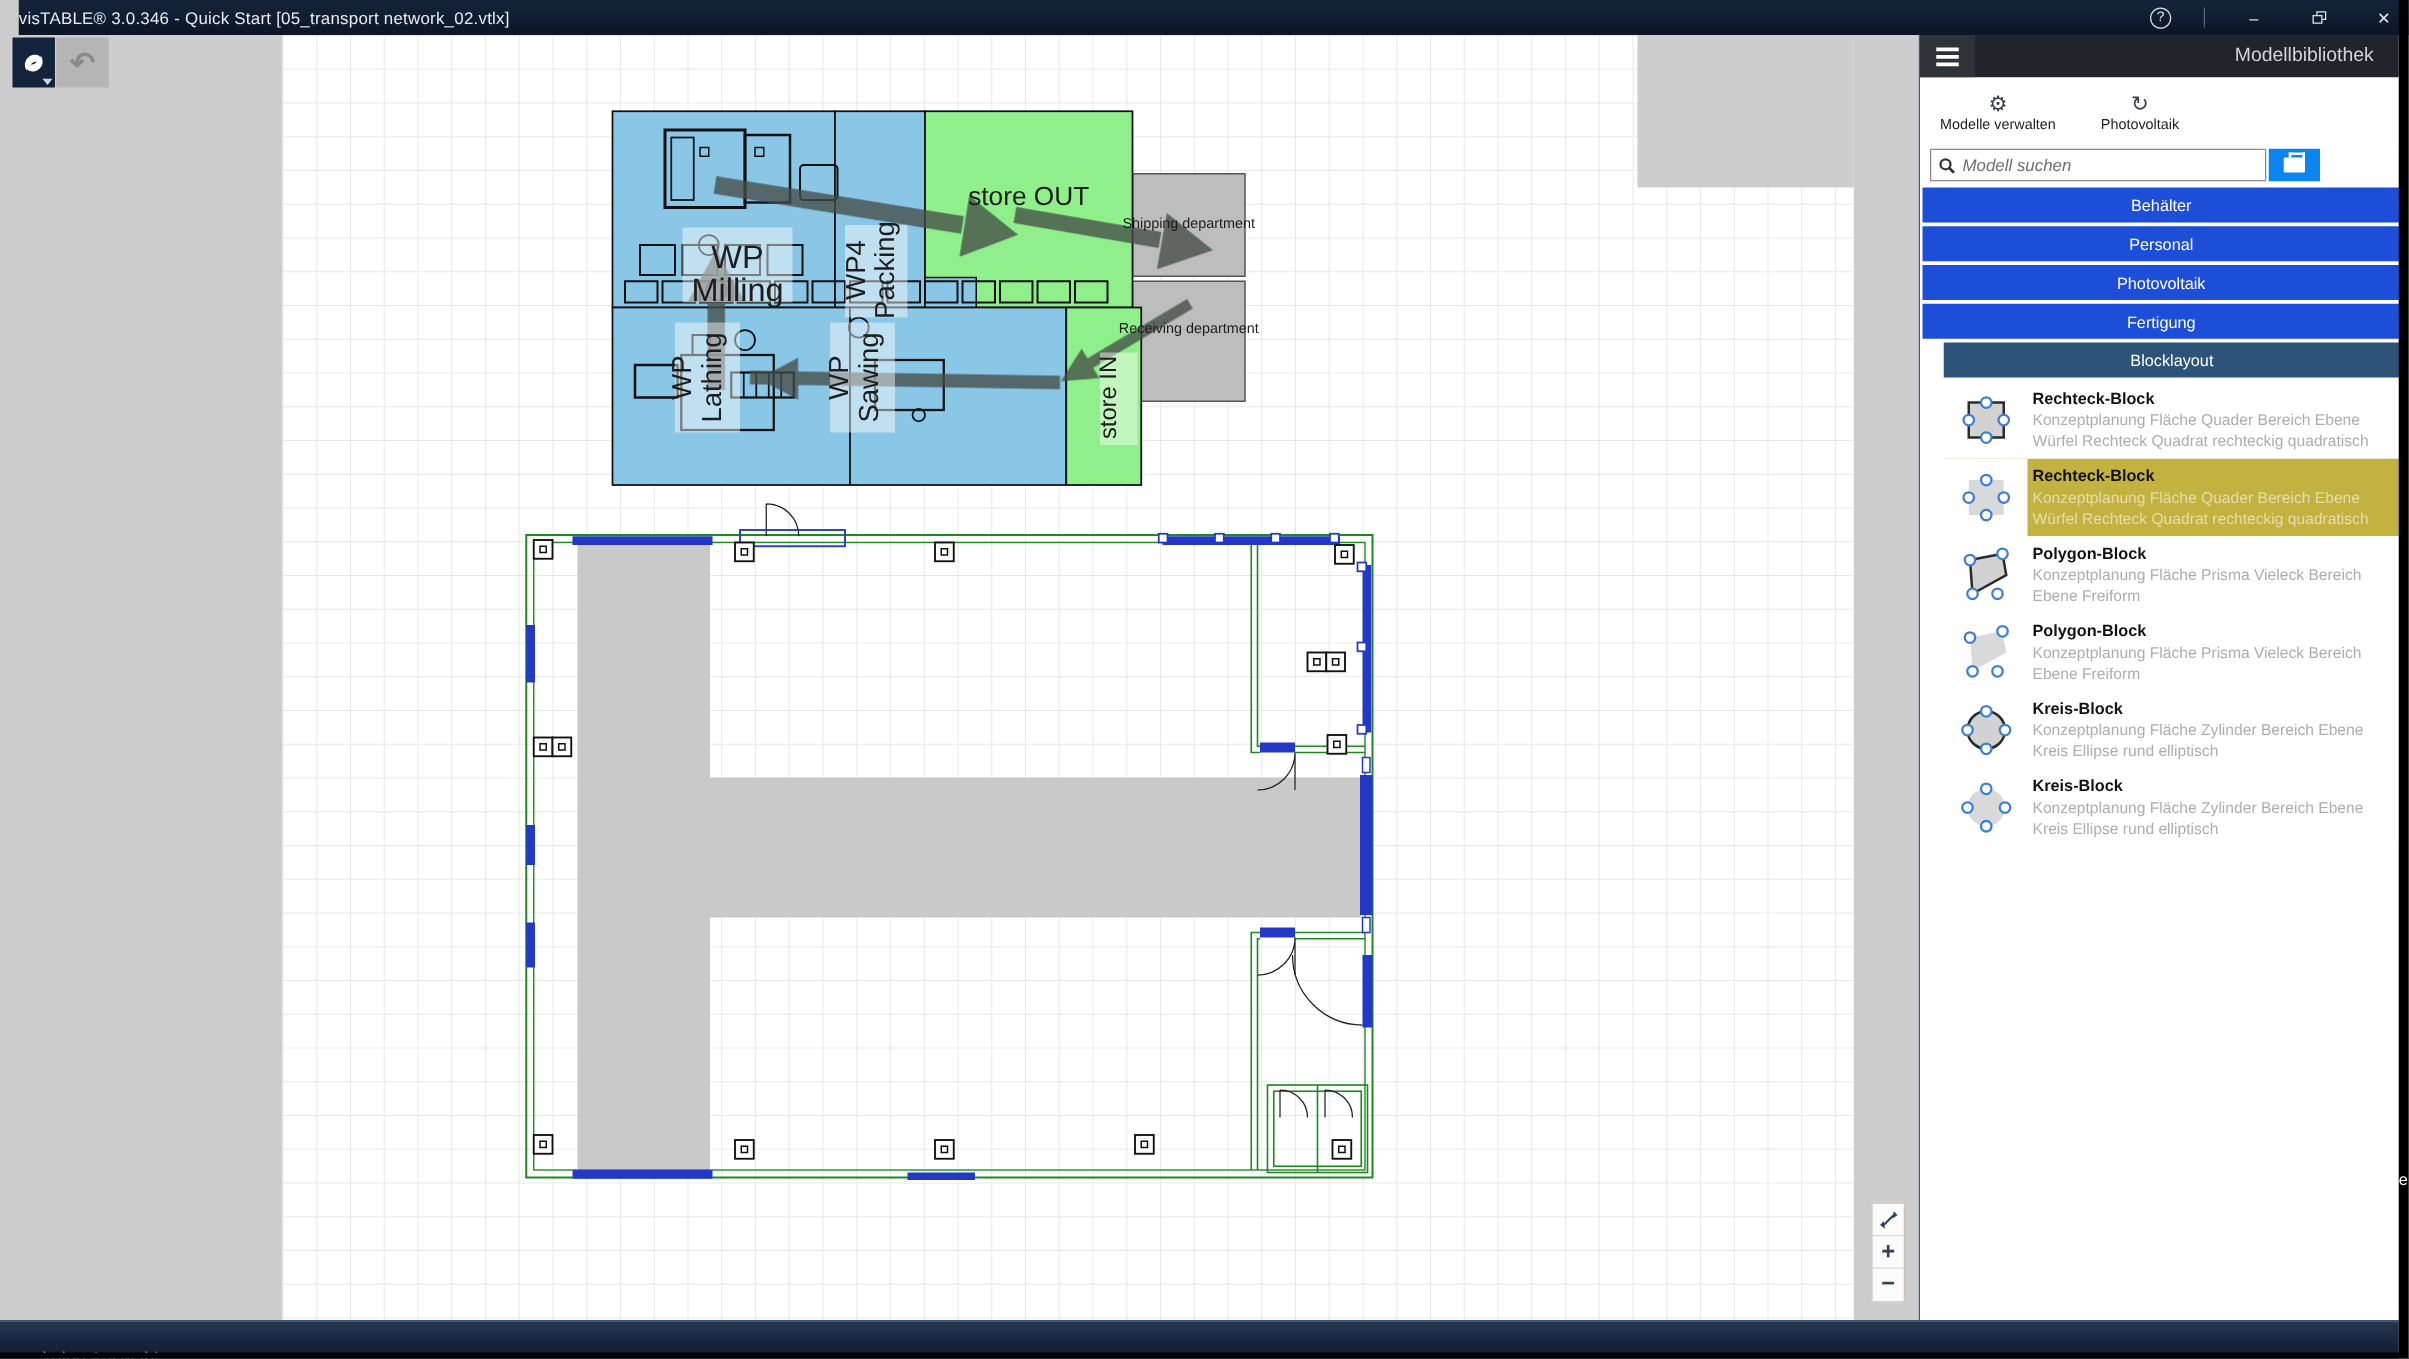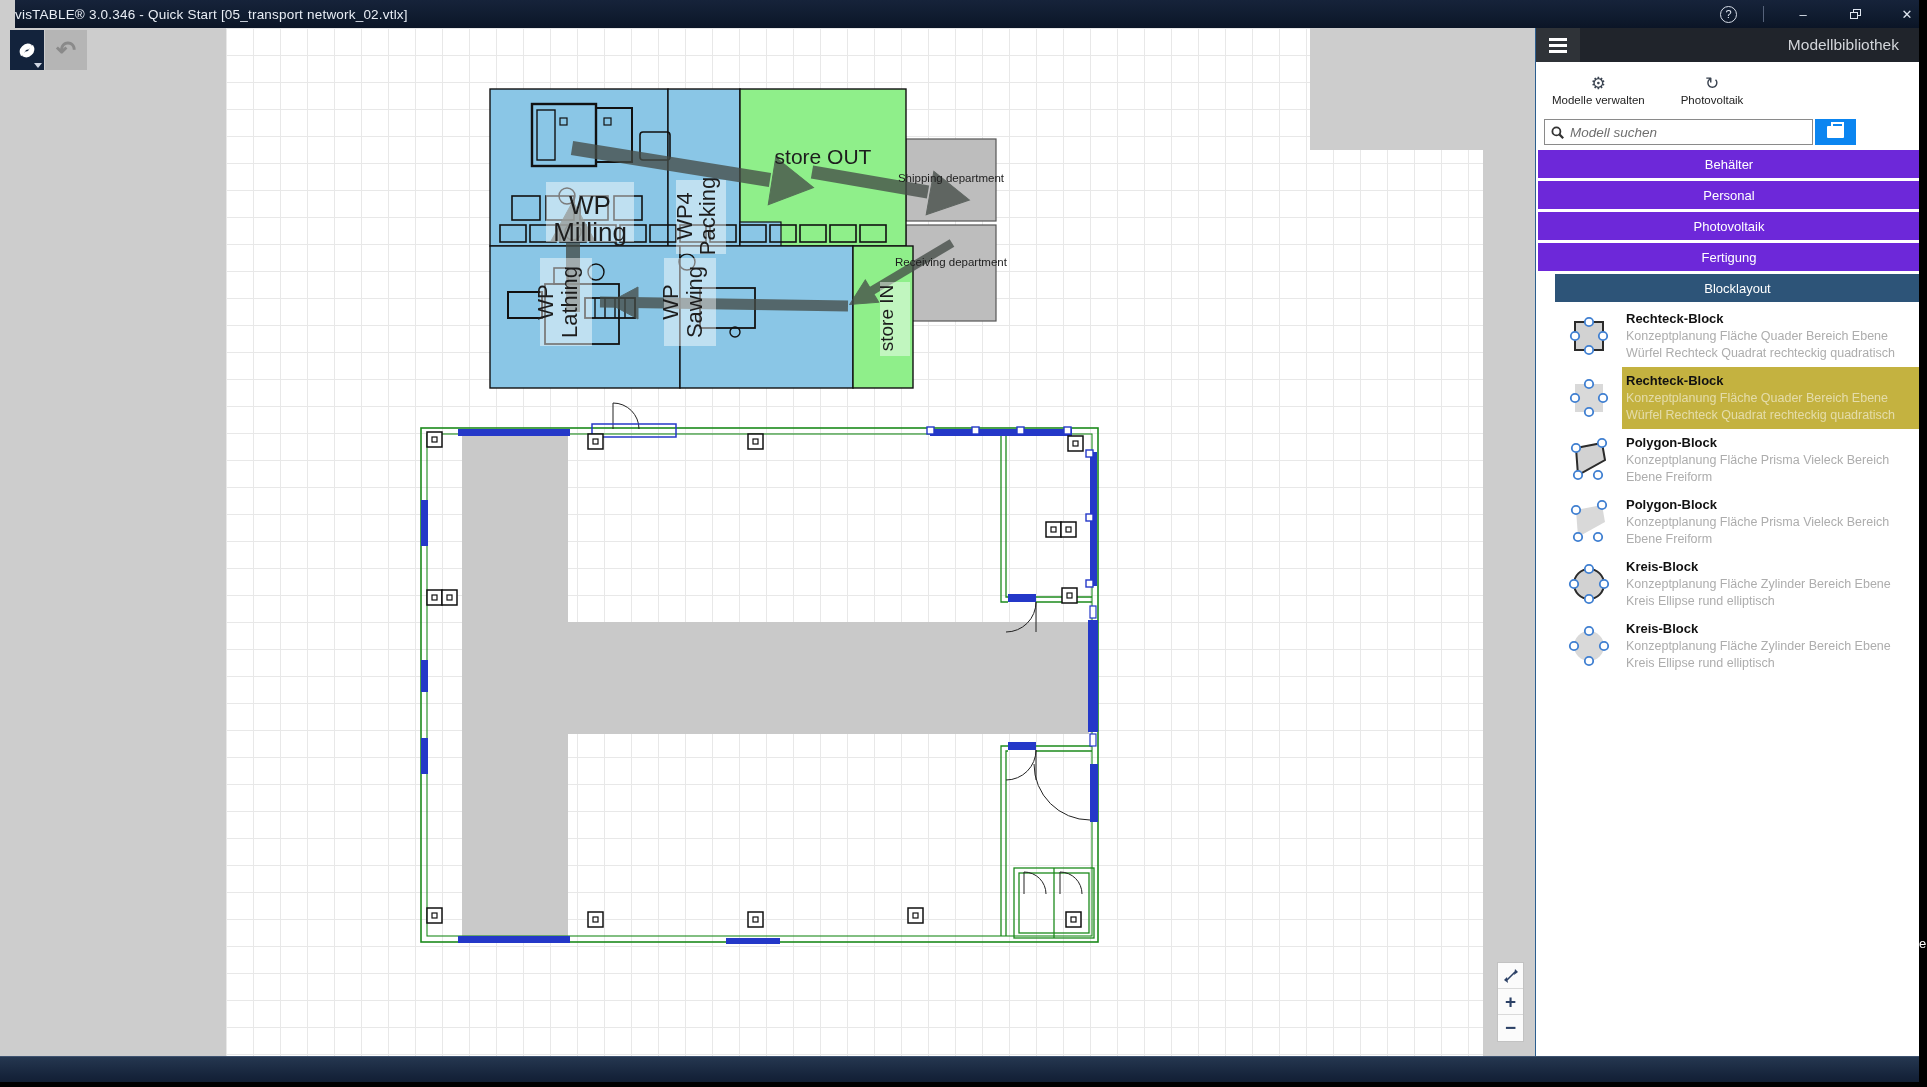--- a/index.html
+++ b/index.html
@@ -48,21 +48,21 @@
   #sb-tools{position:absolute;left:0;top:34px;width:100%;height:56px;background:#fff;display:flex;align-items:center;padding-left:10px;gap:24px;}
   .sb-tool{display:flex;flex-direction:column;align-items:center;gap:1px;color:#222;font-size:11.5px;padding:2px 6px;}
   .sb-tool .ticon{font-size:17px;color:#3a4350;line-height:18px;}
   #sb-search-row{position:absolute;left:8px;top:91px;width:312px;height:26px;display:flex;}
   #sb-search{flex:1;height:26px;border:1px solid #8a8a8a;background:#fff;display:flex;align-items:center;padding:0 6px;gap:6px;}
   #sb-search .ph{color:#6f6f6f;font-style:italic;font-size:13.5px;}
   #lib-btn{width:41px;height:26px;background:#0b85f0;margin-left:2px;display:flex;align-items:center;justify-content:center;}
   .case-icon{position:relative;width:17px;height:12px;background:#fff;border-radius:1px;}
   .case-icon:before{content:"";position:absolute;left:4px;top:-4px;width:9px;height:4px;border:2px solid #fff;border-bottom:none;}
   #sb-cats{position:absolute;left:2px;top:122px;width:382px;}
-  .cat{height:28px;margin-bottom:3px;background:#6d28d9;color:#fff;font-size:13px;display:flex;align-items:center;justify-content:center;}
+  .cat{height:28px;margin-bottom:3px;background:#1d4ed8;color:#fff;font-size:13px;display:flex;align-items:center;justify-content:center;}
   .cat.sel{background:#2d5478;margin-left:17px;}
   #sb-models{position:absolute;left:0;top:277px;width:384px;padding-left:20px;}
   .model-row{position:relative;display:flex;min-height:59px;padding:6px 8px 6px 0;background:#fff;}
   .model-row.sel{background:#c4b240;}
   .icon-tile{width:66px;flex:0 0 66px;display:flex;align-items:center;justify-content:center;}
   .model-row.sel .icon-tile{background:#fff;margin:-6px 0;padding:6px 0;}
   .m-text{flex:1;padding-left:4px;padding-right:6px;}
   .m-title{font-size:13px;font-weight:bold;color:#111;margin-bottom:2px;}
   .m-desc{font-size:12.5px;color:#adadad;line-height:1.32;}
   .model-row.sel .m-desc{color:rgba(255,255,255,.55);}

